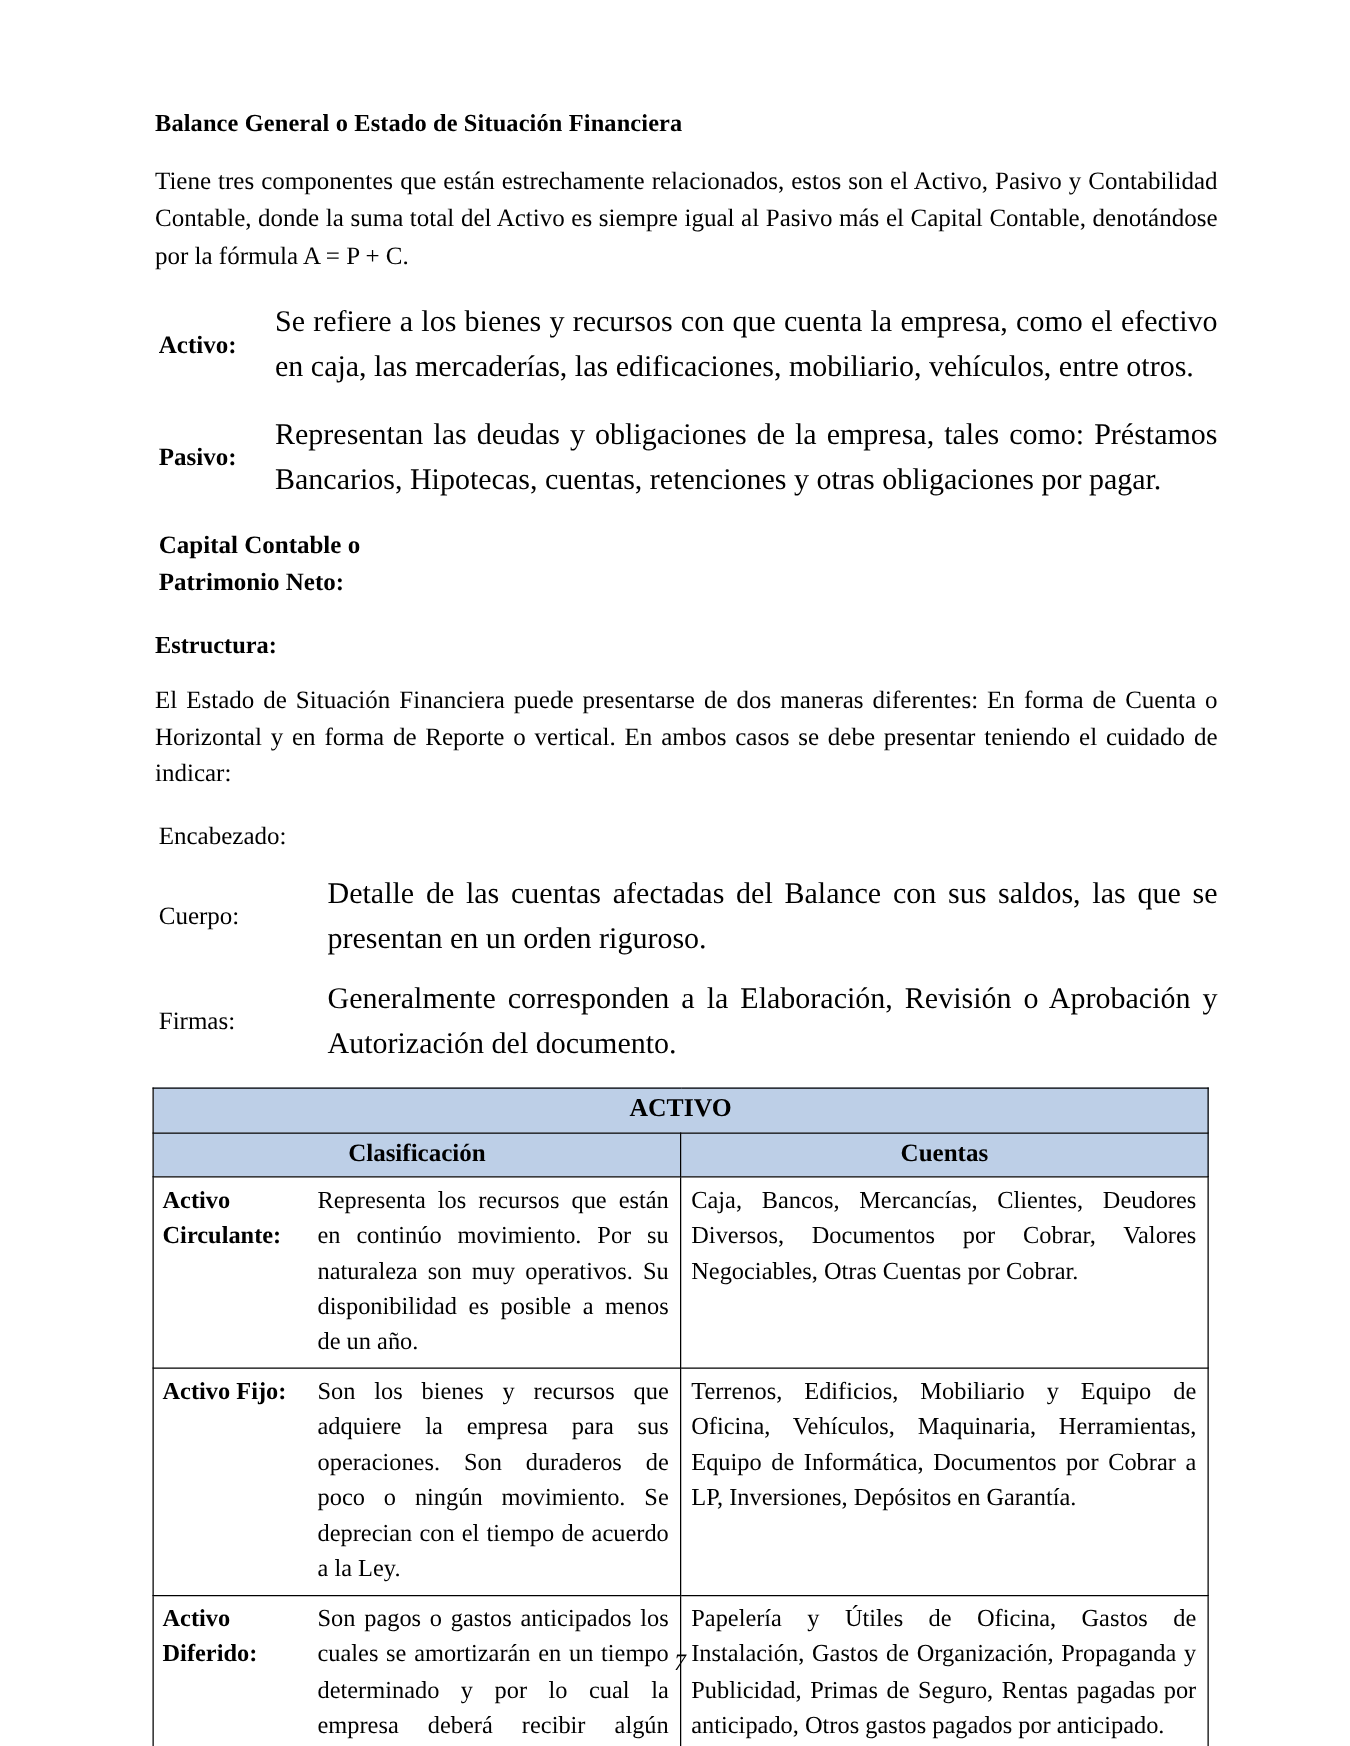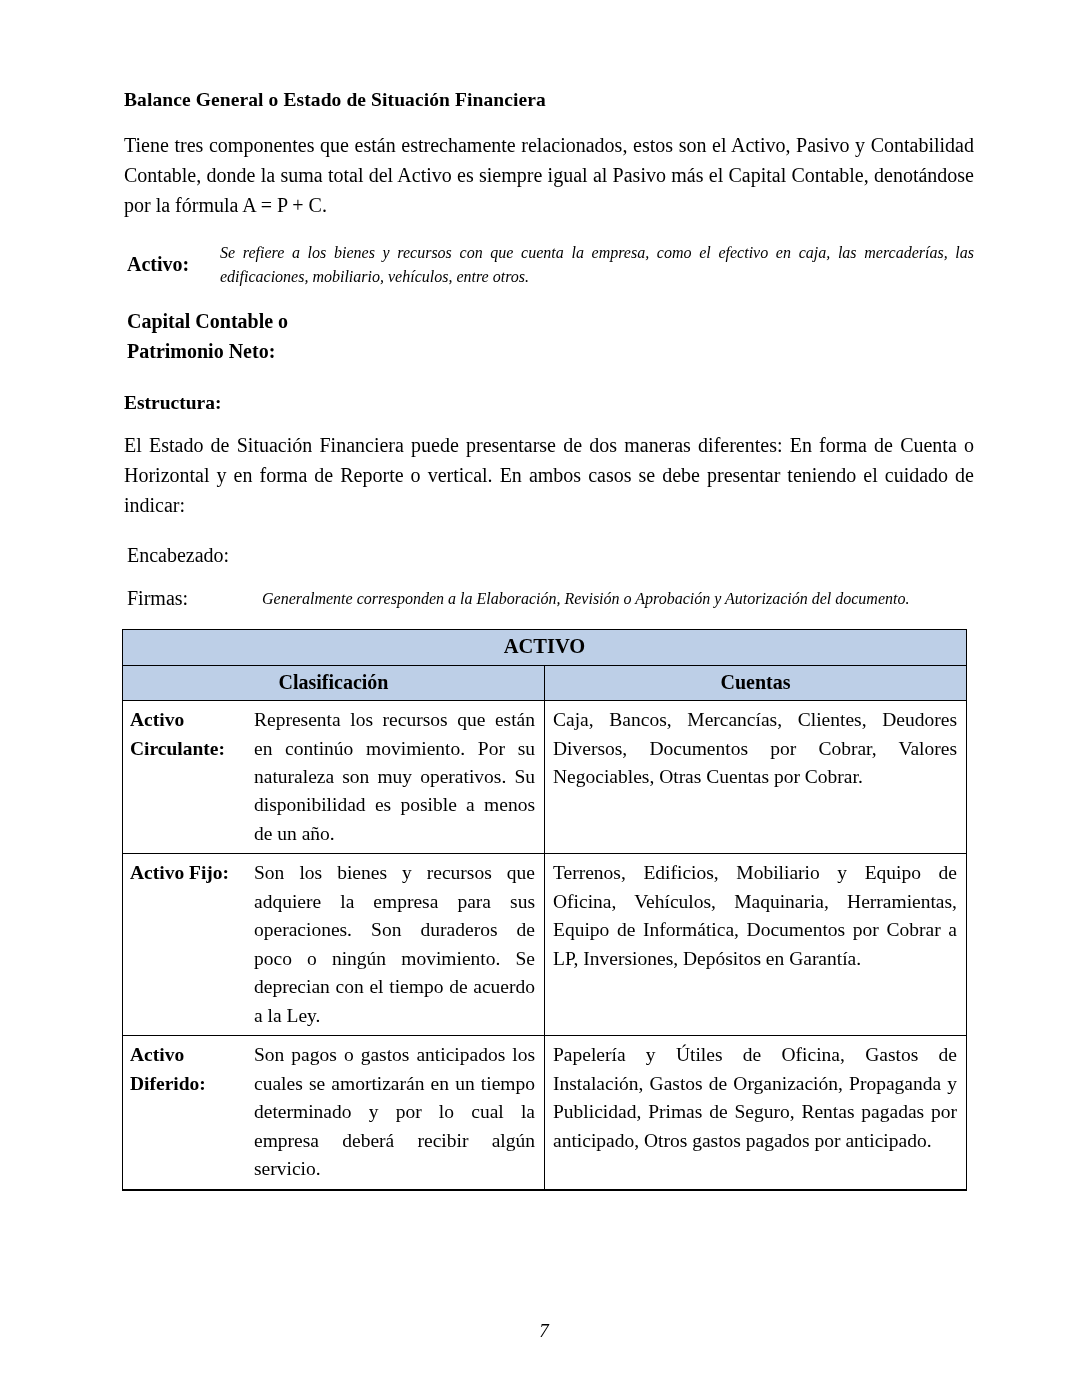--- a/index.html
+++ b/index.html
@@ -73,25 +73,24 @@
     box-sizing: border-box;
   }
   .def-label.bold { font-weight: bold; }
 
   .def-label.w-narrow { width: 96px; }
   .def-label.w-wide   { width: 197px; }
   .def-label.w-struct { width: 138px; }
 
   .def-text {
     flex: 1 1 auto;
-    font-size: 16px;
+    font-size: 24px;
     line-height: 1.49;
     text-align: justify;
     text-justify: inter-word;
-    font-style: italic;
   }
 
   .struct-block { margin-top: 2px; }
   .struct-block .def-row { margin-bottom: 13px; }
 
   .intro-block { margin-bottom: 24px; }
 
   
   .activo-table {
     margin-top: 16px;
@@ -175,40 +174,48 @@
 
     <p class="body-par">Tiene tres componentes que están estrechamente relacionados, estos son el Activo, Pasivo y Contabilidad Contable, donde la suma total del Activo es siempre igual al Pasivo más el Capital Contable, denotándose por la fórmula A = P + C.</p>
 
     <div class="intro-block">
 
       <div class="def-row">
         <div class="def-label bold w-narrow">Activo:</div>
         <div class="def-text">Se refiere a los bienes y recursos con que cuenta la empresa, como el efectivo en caja, las mercaderías, las edificaciones, mobiliario, vehículos, entre otros.</div>
       </div>
 
+      <div class="def-row">
+        <div class="def-label bold w-narrow">Pasivo:</div>
+        <div class="def-text">Representan las deudas y obligaciones de la empresa, tales como: Préstamos Bancarios, Hipotecas, cuentas, retenciones y otras obligaciones por pagar.</div>
+      </div>
 
       <div class="def-row">
         <div class="def-label bold w-wide">
           <div>Capital Contable o</div>
           <div>Patrimonio Neto:</div>
         </div>
       </div>
 
     </div>
 
     <h2 class="section-heading">Estructura:</h2>
 
     <p class="body-par">El Estado de Situación Financiera puede presentarse de dos maneras diferentes: En forma de Cuenta o Horizontal y en forma de Reporte o vertical.  En ambos casos se debe presentar teniendo el cuidado de indicar:</p>
 
     <div class="struct-block">
 
       <div class="def-row">
         <div class="def-label w-struct">Encabezado:</div>
       </div>
 
+      <div class="def-row">
+        <div class="def-label w-struct">Cuerpo:</div>
+        <div class="def-text">Detalle de las cuentas afectadas del Balance con sus saldos, las que se presentan en un orden riguroso.</div>
+      </div>
 
       <div class="def-row">
         <div class="def-label w-struct">Firmas:</div>
         <div class="def-text">Generalmente corresponden a la Elaboración, Revisión o Aprobación y Autorización del documento.</div>
       </div>
 
     </div>
 
     <table class="activo-table">
       <thead>

